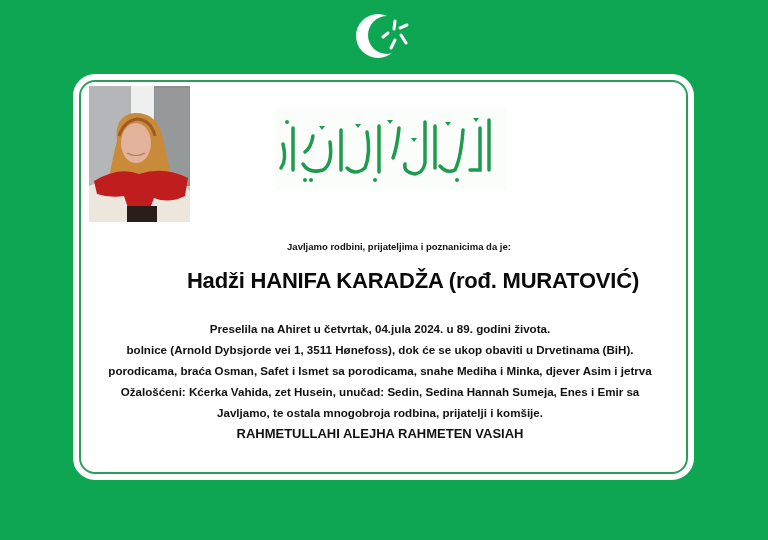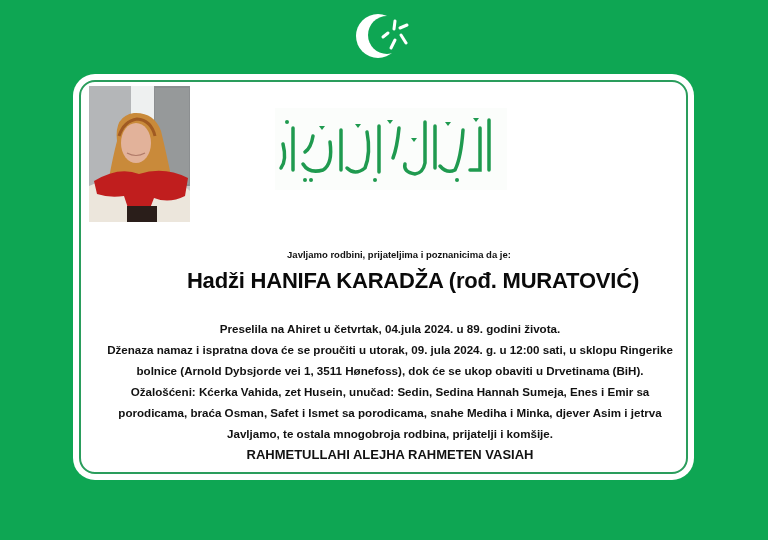--- a/index.html
+++ b/index.html
@@ -60,39 +60,38 @@
       position: absolute;
       left: 0;
       top: 241px;
       width: 768px;
       text-align: center;
       font-size: 9.5px;
       font-weight: bold;
       color: #111;
       padding-left: 30px;
       box-sizing: border-box;
-      margin-top: 8px;
     }
     .name {
       position: absolute;
       left: 0;
       top: 268px;
       width: 768px;
       text-align: center;
       font-size: 22px;
       font-weight: bold;
       color: #0a0a0a;
       padding-left: 10px;
       box-sizing: border-box;
       letter-spacing: -0.2px;
       margin-left: 24px;
     }
     .body-text {
       position: absolute;
-      left: 90px;
+      left: 80px;
       top: 318px;
       width: 600px;
       text-align: center;
       font-size: 11.6px;
       font-weight: bold;
       color: #111;
       line-height: 21px;
     }
     .body-text .line {
       display: block;
@@ -178,19 +177,18 @@
     </g>
   </svg>
 </div>
 
 <div class="intro">Javljamo rodbini, prijateljima i poznanicima da je:</div>
 
 <div class="name">Hadži HANIFA KARADŽA (rođ. MURATOVIĆ)</div>
 
 <div class="body-text">
   <span class="line">Preselila na Ahiret u četvrtak, 04.jula 2024. u 89. godini života.</span>
-  <span class="line">Dženaza namaz i ispratna dova će se proučiti u utorak, 09. jula 2024. g. u 12:00 sati, u sklopu Ringerike</span>
   <span class="line">bolnice (Arnold Dybsjorde vei 1, 3511 Hønefoss), dok će se ukop obaviti u Drvetinama (BiH).</span>
+  <span class="line">porodicama, braća Osman, Safet i Ismet sa porodicama, snahe Mediha i Minka, djever Asim i jetrva</span>
   <span class="line">Ožalošćeni: Kćerka Vahida, zet Husein, unučad: Sedin, Sedina Hannah Sumeja, Enes i Emir sa</span>
-  <span class="line">porodicama, braća Osman, Safet i Ismet sa porodicama, snahe Mediha i Minka, djever Asim i jetrva</span>
   <span class="line">Javljamo, te ostala mnogobroja rodbina, prijatelji i komšije.</span>
   <span class="line" style="font-size:13px;">RAHMETULLAHI ALEJHA RAHMETEN VASIAH</span>
 </div>
 
 </body></html>

